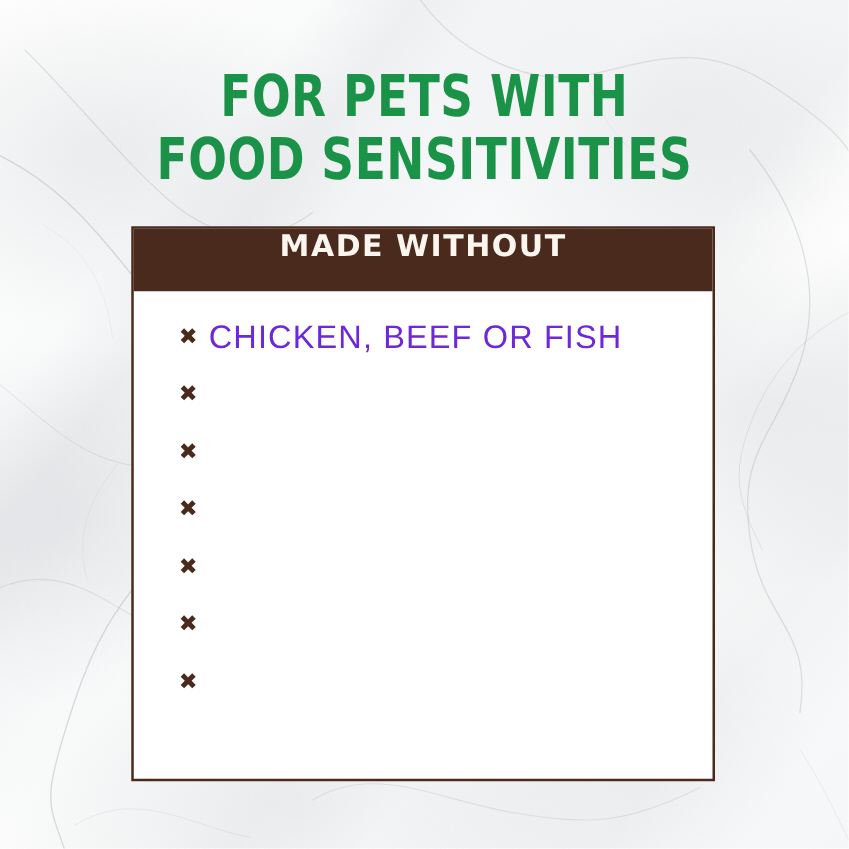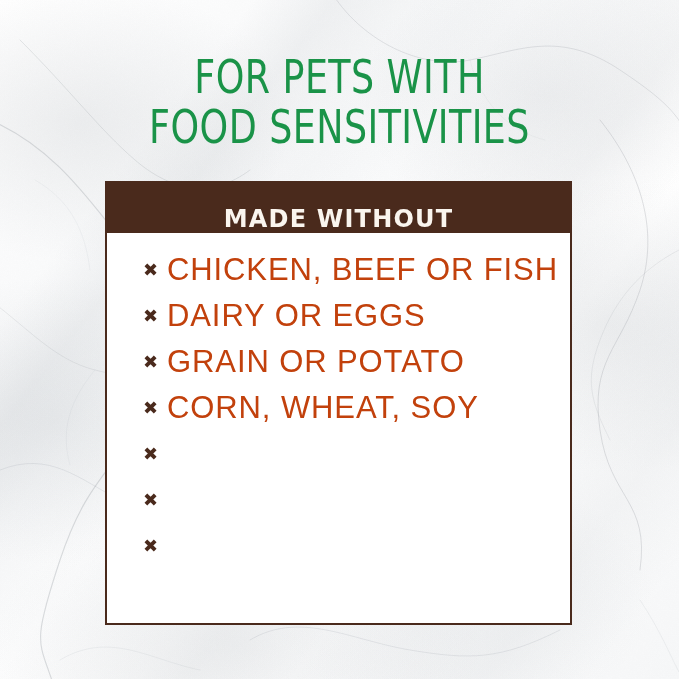--- a/index.html
+++ b/index.html
@@ -65,21 +65,21 @@
 
   
   #heading {
     position: absolute;
     left: 0;
     top: 52px;
     width: 679px;
     text-align: center;
     color: #1a9348;
     font-family: "DejaVu Sans Condensed", "Liberation Sans Narrow", "Liberation Sans", sans-serif;
-    font-weight: normal;
+    font-weight: bold;
     letter-spacing: 0.5px;
     line-height: 50px;
     font-size: 46px;
     text-transform: uppercase;
     font-stretch: condensed;
     user-select: none;
   }
   #heading .hl {
     display: block;
     white-space: nowrap;
@@ -95,21 +95,21 @@
     width: 467px;
     height: 444px;
     background: #ffffff;
     border: 2px solid #4a2a1c;
     box-sizing: border-box;
   }
   #card-header {
     height: 50px;
     background: #4a2a1c;
     display: flex;
-    align-items: flex-end;
+    align-items: flex-start;
     justify-content: center;
   }
   #card-header-title {
     color: #faf5ee;
     font-family: "DejaVu Sans", "Liberation Sans", sans-serif;
     font-weight: bold;
     font-size: 24px;
     letter-spacing: 1.2px;
     text-transform: uppercase;
     user-select: none;
@@ -132,25 +132,25 @@
     font-family: "DejaVu Sans", sans-serif;
     font-size: 18px;
     font-weight: bold;
     line-height: 27px;
     color: #4a2a1c;
     user-select: none;
   }
   #list li .item-text {
     font-family: "Liberation Sans", sans-serif;
     font-weight: 300;
-    font-size: 31px;
+    font-size: 26px;
     line-height: 27px;
     letter-spacing: 0.9px;
     text-transform: uppercase;
-    color: #c2410c;
+    color: #6d28d9;
     white-space: pre-line;
   }
 </style>
 </head>
 <body>
 
 <div id="stage">
 
   <div id="marble-base"></div>
   <div id="marble-bands"></div>
@@ -196,29 +196,26 @@
       <span id="card-header-title">MADE WITHOUT</span>
     </div>
 
     <ul id="list">
       <li>
         <span class="x-mark">✖</span>
         <span class="item-text">CHICKEN, BEEF OR FISH</span>
       </li>
       <li>
         <span class="x-mark">✖</span>
-        <span class="item-text">DAIRY OR EGGS</span>
-      </li>
-      <li>
-        <span class="x-mark">✖</span>
-        <span class="item-text">GRAIN OR POTATO</span>
-      </li>
-      <li>
-        <span class="x-mark">✖</span>
-        <span class="item-text">CORN, WHEAT, SOY</span>
+      </li>
+      <li>
+        <span class="x-mark">✖</span>
+      </li>
+      <li>
+        <span class="x-mark">✖</span>
       </li>
       <li>
         <span class="x-mark">✖</span>
       </li>
       <li>
         <span class="x-mark">✖</span>
       </li>
       <li>
         <span class="x-mark">✖</span>
       </li>

